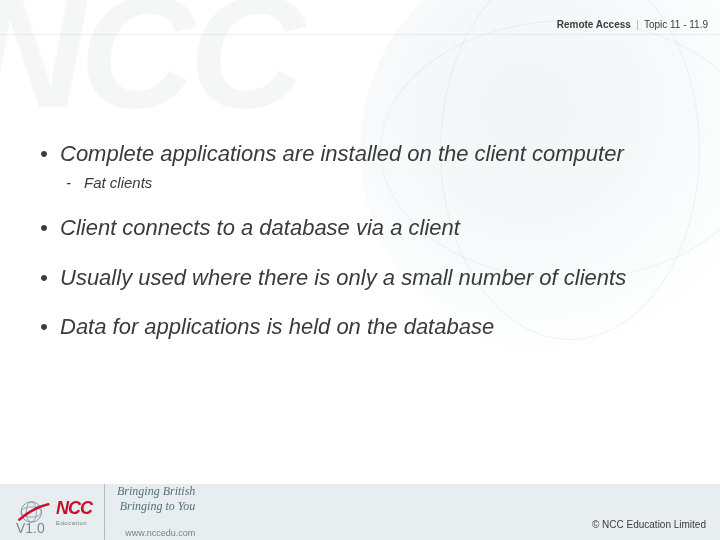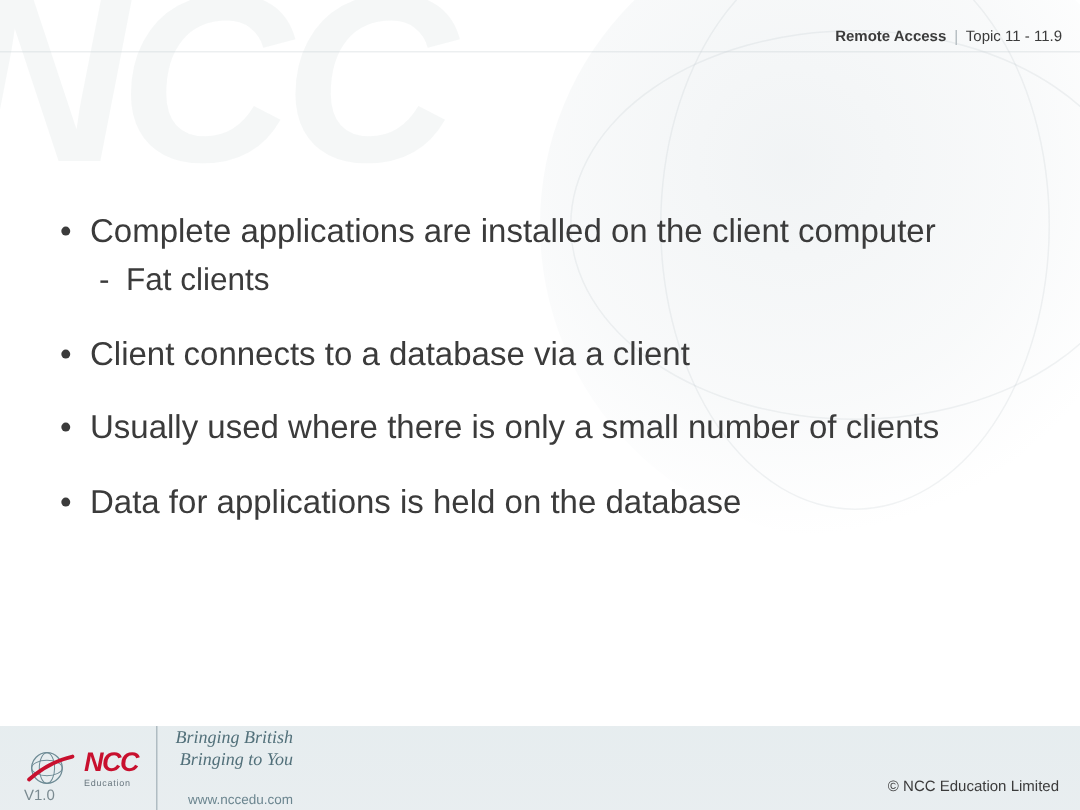--- a/index.html
+++ b/index.html
@@ -60,30 +60,31 @@
     letter-spacing: -0.5px;
   }
   .body {
     position: absolute;
     top: 140px;
     left: 38px;
     right: 38px;
     font-size: 22px;
     color: #3b3b3b;
     line-height: 1.25;
+    font-style: italic;
   }
   ul.bullets { list-style: none; }
   ul.bullets > li { position: relative; padding-left: 22px; margin-bottom: 22px; }
   ul.bullets > li::before {
     content: "•";
     position: absolute; left: 2px; top: 0;
     font-size: 22px; color: #3b3b3b;
   }
   ul.sub { list-style: none; margin-top: 6px; }
-  ul.sub > li { position: relative; padding-left: 24px; font-size: 21px; }
+  ul.sub > li { position: relative; padding-left: 24px; font-size: 15px; }
   ul.sub > li::before {
     content: "-"; position: absolute; left: 6px; top: 0; color: #3b3b3b;
   }
   .footer {
     position: absolute;
     left: 0; right: 0; bottom: 0;
     height: 56px;
     background: linear-gradient(to bottom, rgba(210,222,226,0.55), rgba(225,232,235,0.75));
     display: flex;
     align-items: center;
@@ -107,21 +108,21 @@
     font-family: Georgia, 'Times New Roman', serif;
     font-style: italic;
     font-size: 12px;
     line-height: 1.25;
     text-align: right;
   }
   .tagline .url { font-style: normal; font-family: Arial, sans-serif; font-size: 9px; color: #6c8690; margin-top: 14px; }
   .version {
     position: absolute;
     left: 16px; bottom: 4px;
-    font-size: 10px; color: #7a8a90;
+    font-size: 14px; color: #7a8a90;
   }
   .copyright {
     position: absolute;
     right: 14px; bottom: 10px;
     font-size: 10px; color: #3b3b3b;
   }
 </style>
 </head>
 <body>
 

